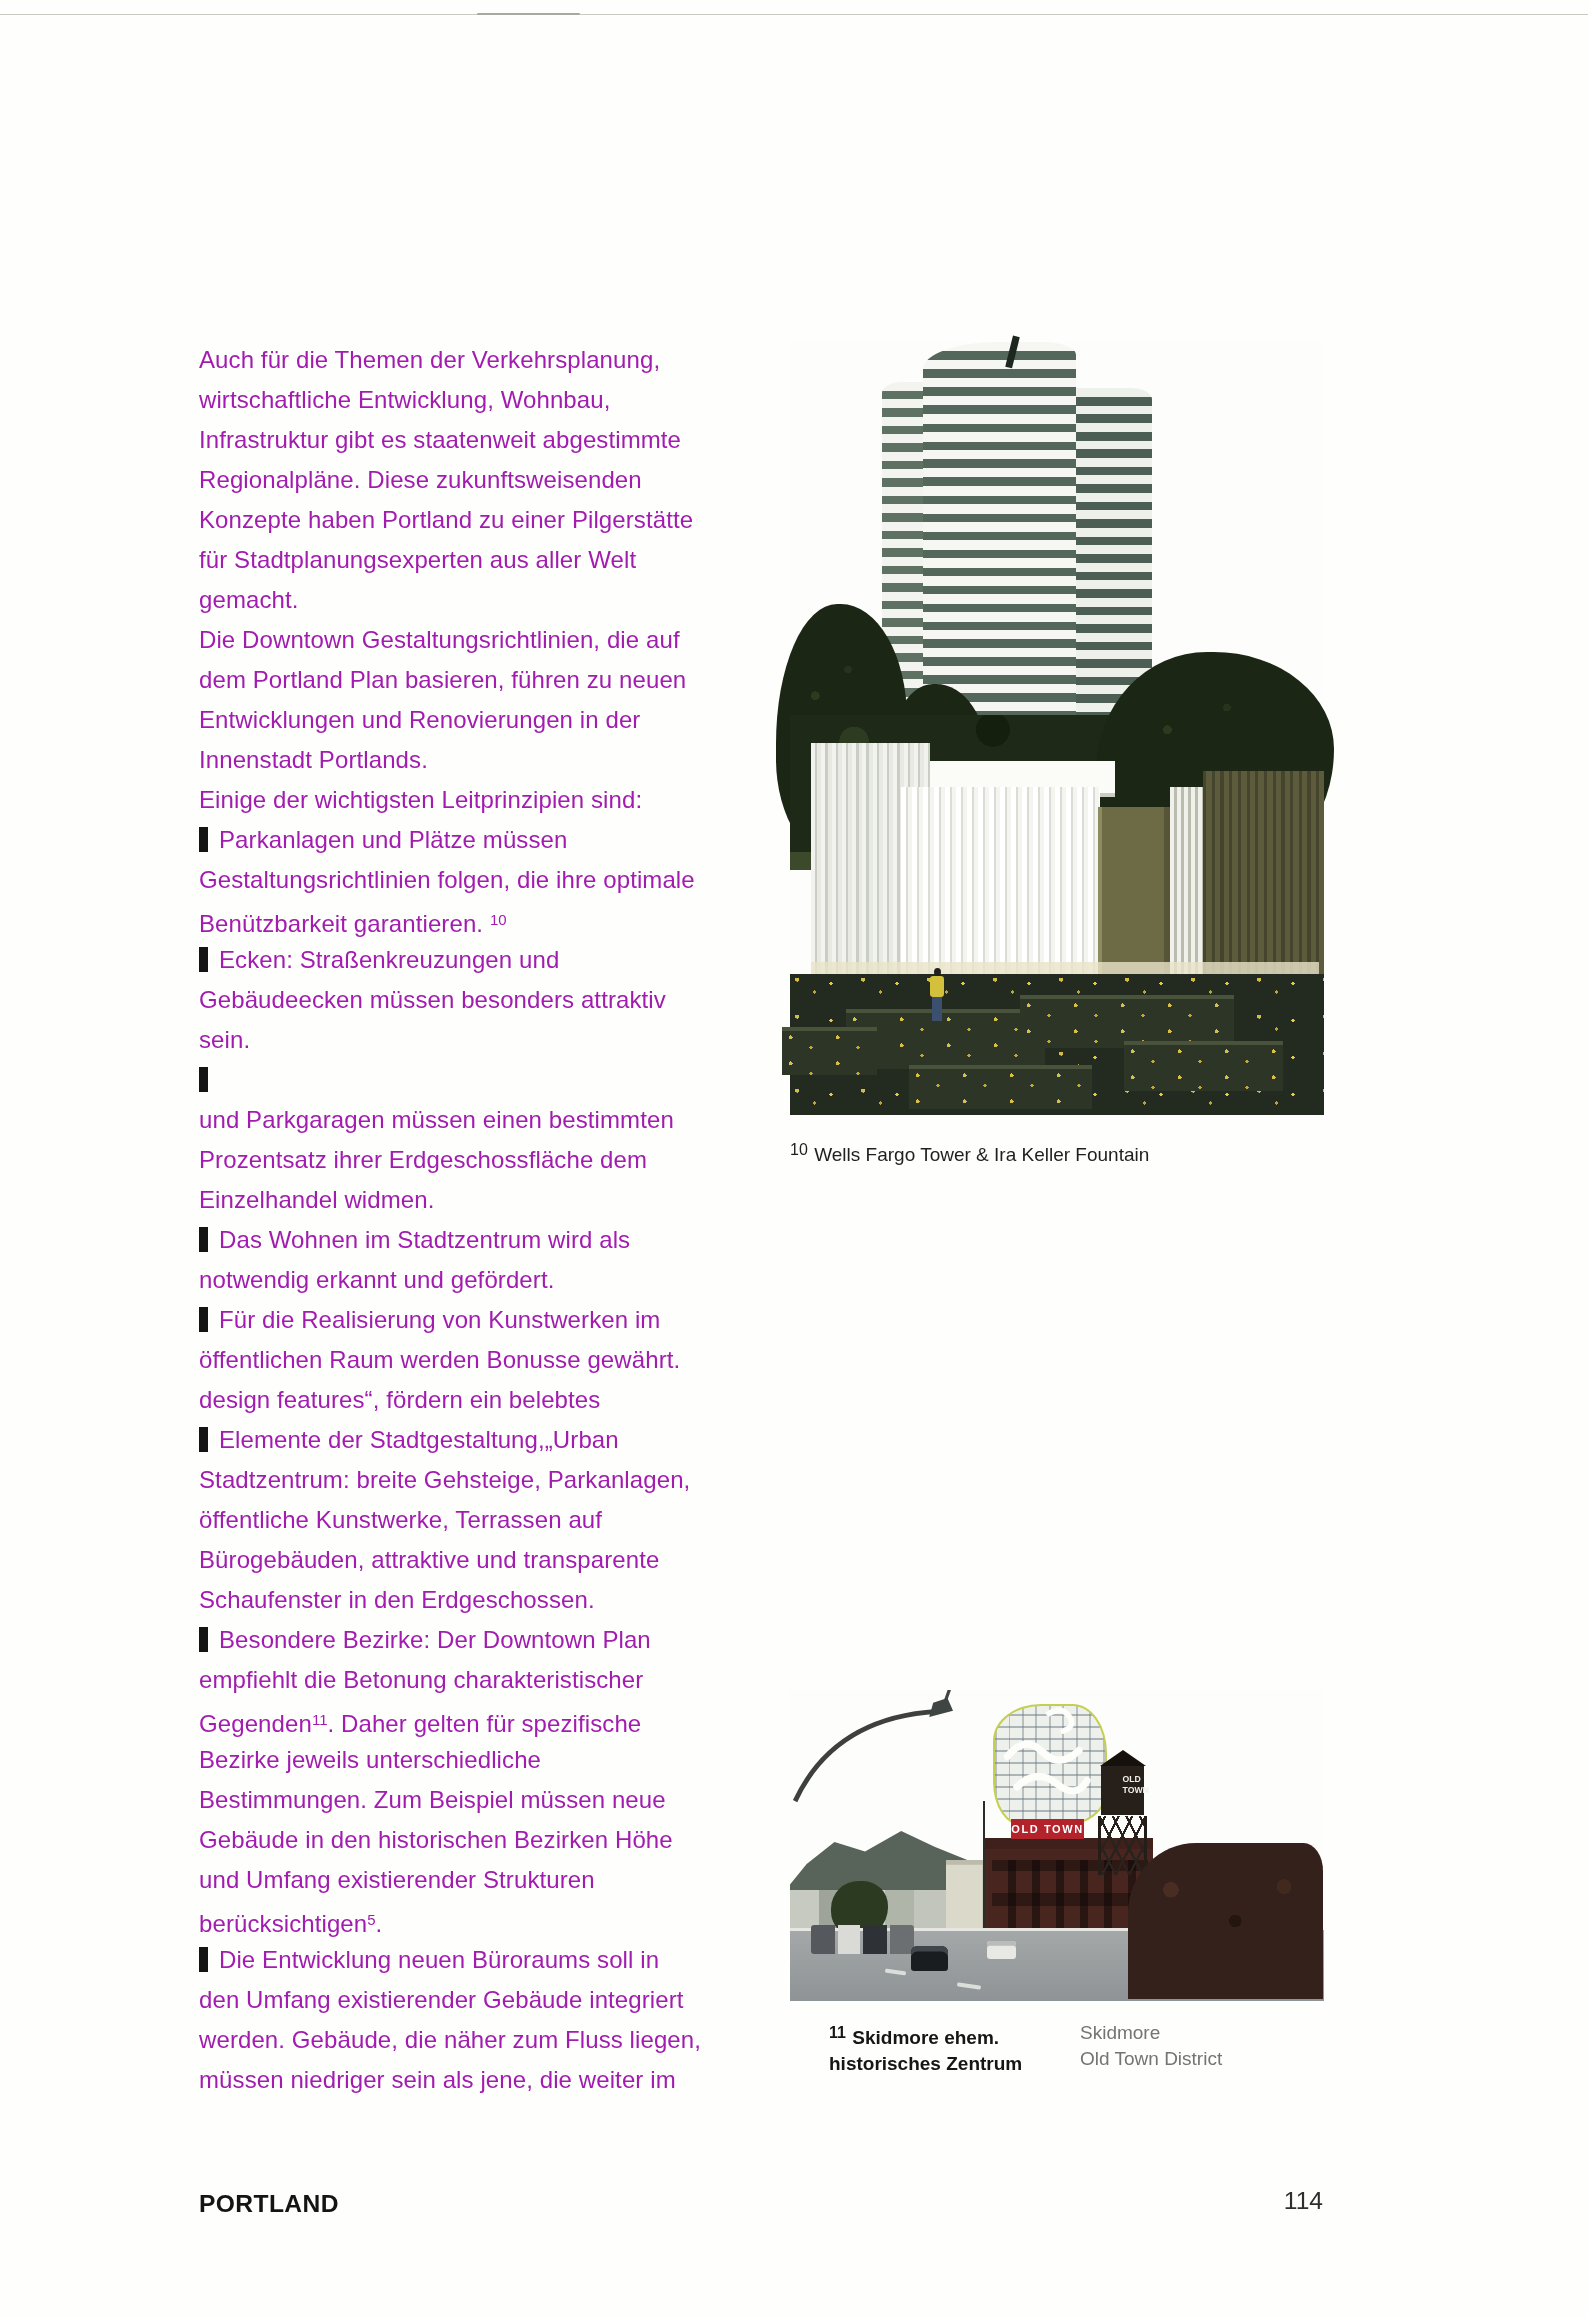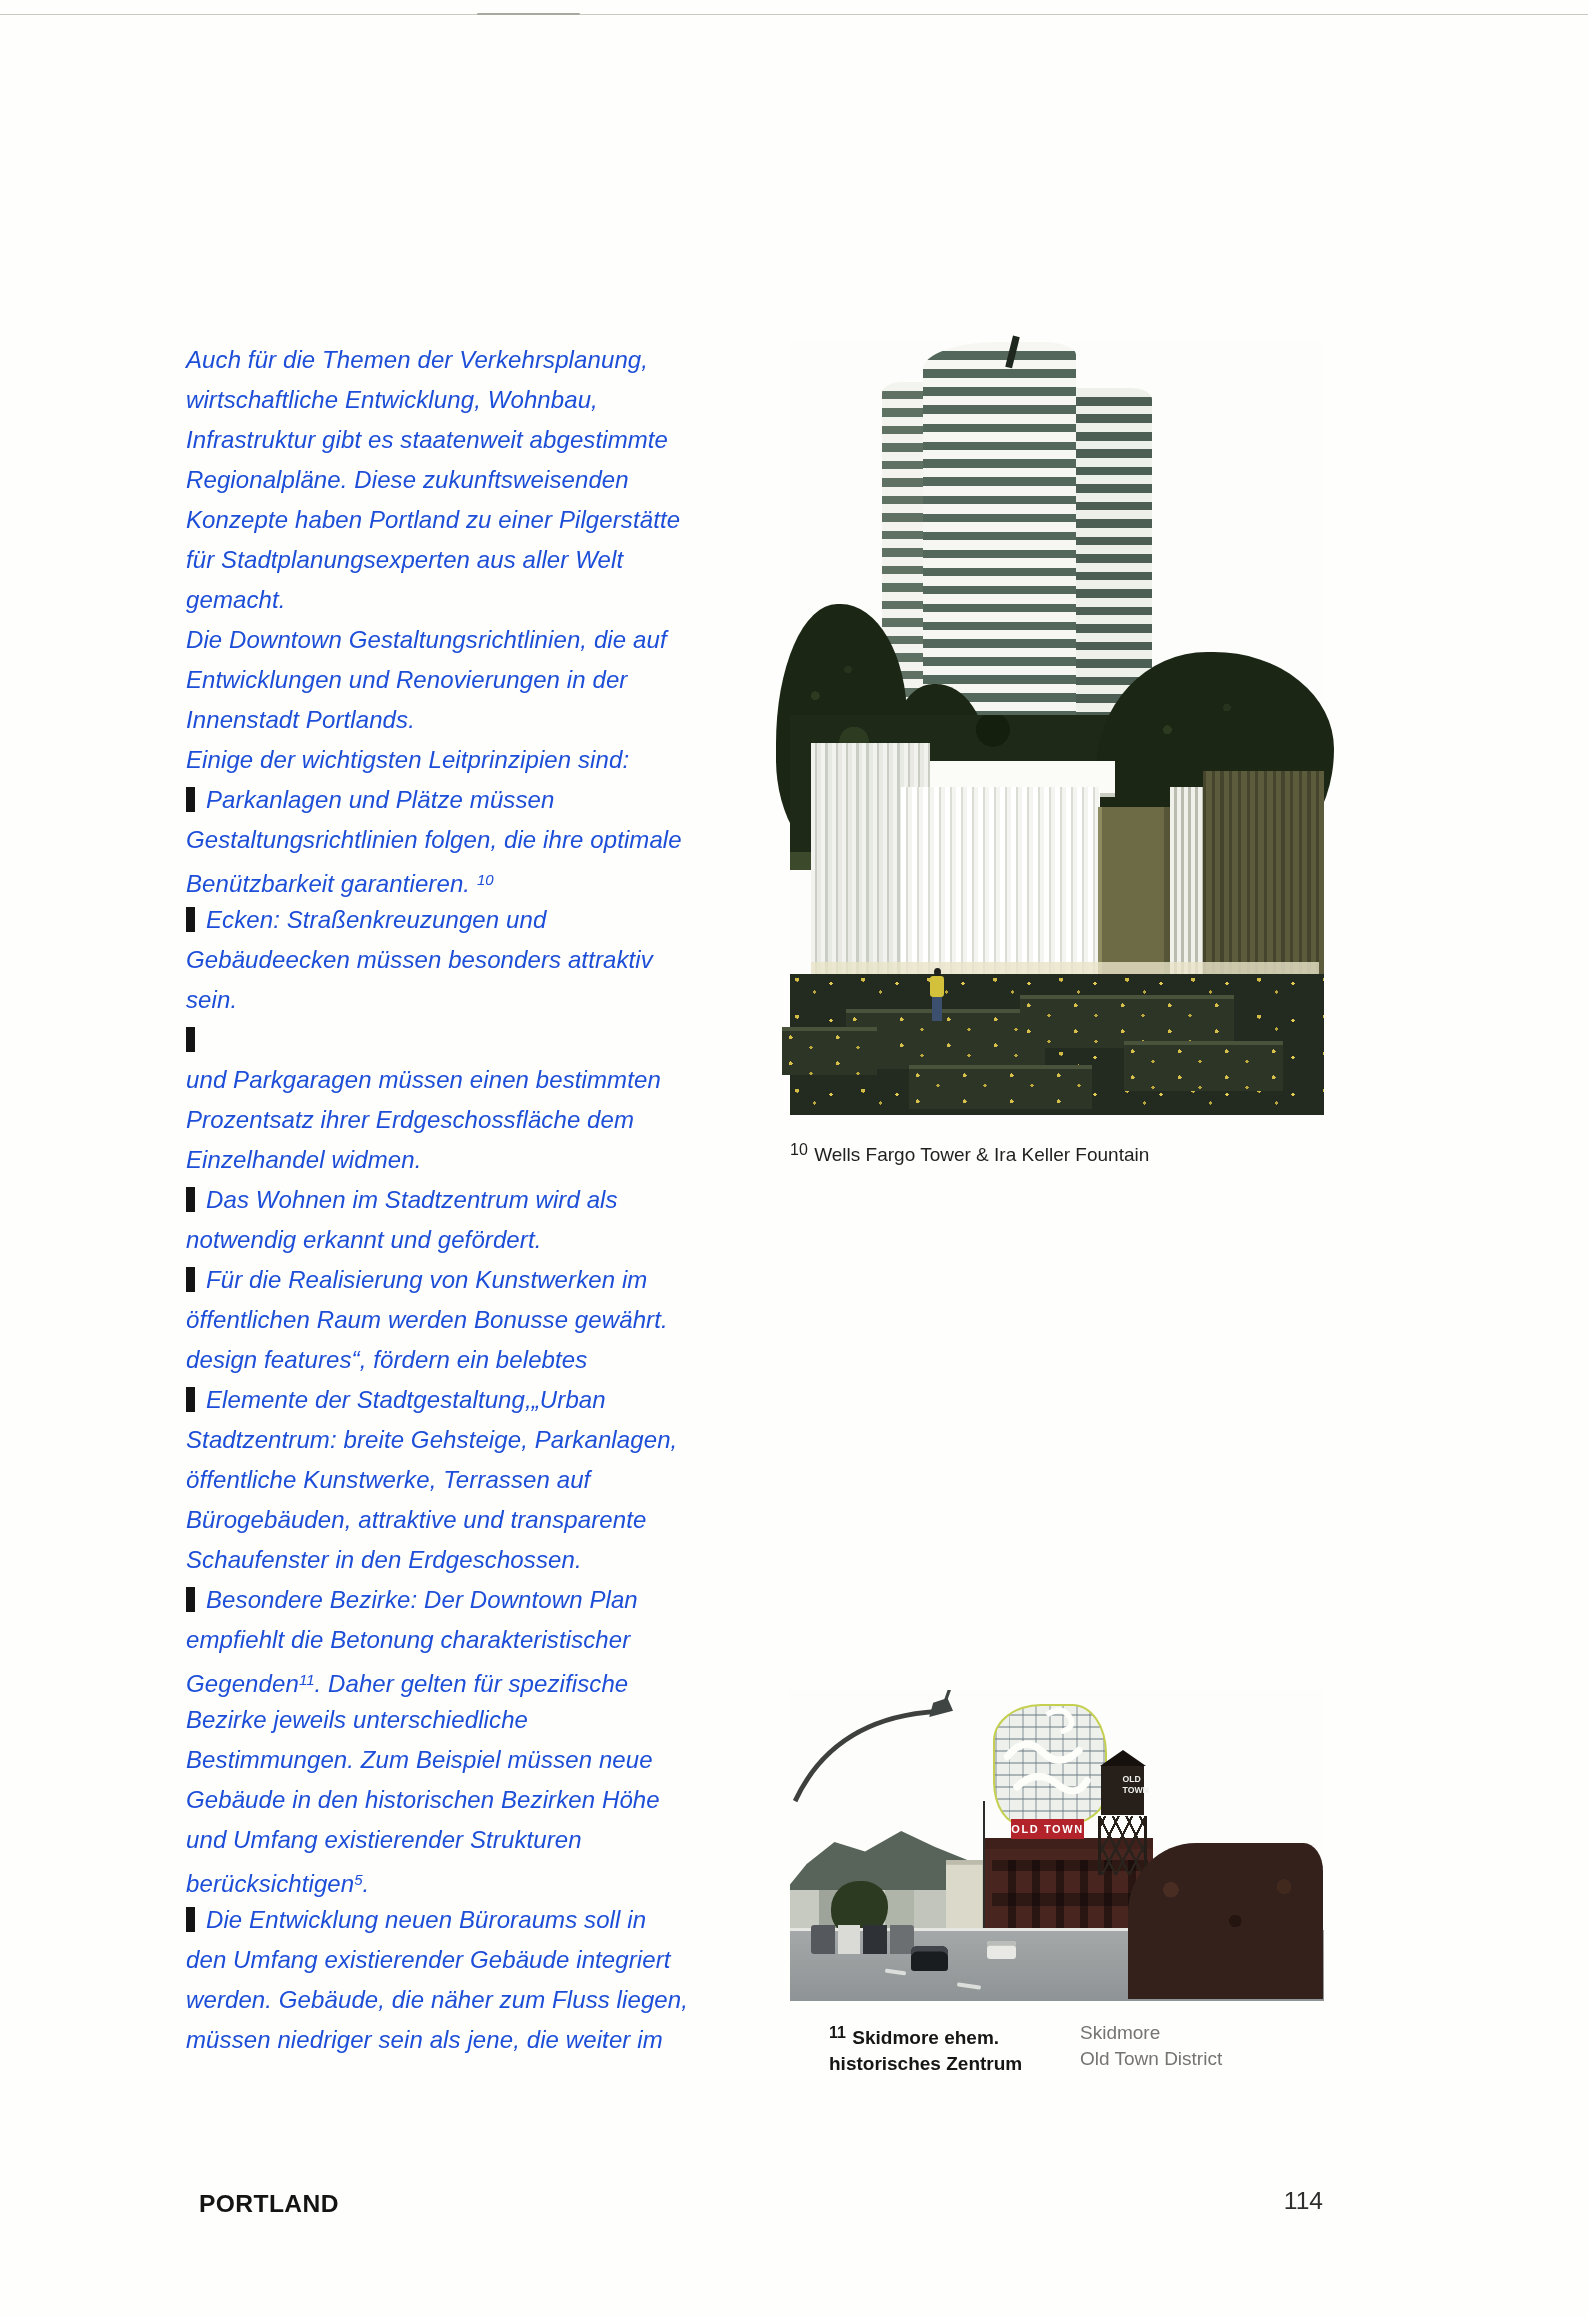--- a/index.html
+++ b/index.html
@@ -8,23 +8,23 @@
     background:#fefefd;
     font-family:"Liberation Sans", sans-serif;
     color:#1e1e1e;
   }
   
   .top-rule{position:absolute;left:0;top:13.5px;width:1589px;height:1.6px;background:#c9c9c2;}
   .top-rule-dark{position:absolute;left:477px;top:12.7px;width:103px;height:2.4px;background:#a8a89e;border-radius:1.6px;}
 
   
   .text-column{
-    position:absolute;left:186px;top:340px;width:540px;
+    position:absolute;left:199px;top:340px;width:540px;
     font-size:24px;line-height:40px;font-weight:400;
-    letter-spacing:0.1px;color:#1d4ed8;font-style:italic;
+    letter-spacing:0.1px;color:#a21caf;
   }
   .line{white-space:nowrap;height:40px;position:relative;}
   .line .txt{display:inline-block;}
   .line.bulleted .txt{margin-left:20px;}
   .bullet-mark{
     position:absolute;left:0;top:7.1px;width:8.7px;height:25.4px;background:#141414;display:inline-block;
   }
   sup.fn{font-size:15px;vertical-align:7.1px;letter-spacing:0;}
 
   
@@ -156,20 +156,21 @@
 
 <div class="text-column" id="text-column">
     <div class="line"><span class="txt"><span>Auch für die Themen der Verkehrsplanung,</span></span></div>
     <div class="line"><span class="txt"><span>wirtschaftliche Entwicklung, Wohnbau,</span></span></div>
     <div class="line"><span class="txt"><span>Infrastruktur gibt es staatenweit abgestimmte</span></span></div>
     <div class="line"><span class="txt"><span>Regionalpläne. Diese zukunftsweisenden</span></span></div>
     <div class="line"><span class="txt"><span>Konzepte haben Portland zu einer Pilgerstätte</span></span></div>
     <div class="line"><span class="txt"><span>für Stadtplanungsexperten aus aller Welt</span></span></div>
     <div class="line"><span class="txt"><span>gemacht.</span></span></div>
     <div class="line"><span class="txt"><span>Die Downtown Gestaltungsrichtlinien, die auf</span></span></div>
+    <div class="line"><span class="txt"><span>dem Portland Plan basieren, führen zu neuen</span></span></div>
     <div class="line"><span class="txt"><span>Entwicklungen und Renovierungen in der</span></span></div>
     <div class="line"><span class="txt"><span>Innenstadt Portlands.</span></span></div>
     <div class="line"><span class="txt"><span>Einige der wichtigsten Leitprinzipien sind:</span></span></div>
     <div class="line bulleted"><span class="bullet-mark"></span><span class="txt"><span>Parkanlagen und Plätze müssen</span></span></div>
     <div class="line"><span class="txt"><span>Gestaltungsrichtlinien folgen, die ihre optimale</span></span></div>
     <div class="line"><span class="txt"><span>Benützbarkeit garantieren. </span><sup class="fn">10</sup></span></div>
     <div class="line bulleted"><span class="bullet-mark"></span><span class="txt"><span>Ecken: Straßenkreuzungen und</span></span></div>
     <div class="line"><span class="txt"><span>Gebäudeecken müssen besonders attraktiv</span></span></div>
     <div class="line"><span class="txt"><span>sein.</span></span></div>
     <div class="line bulleted"><span class="bullet-mark"></span></div>

